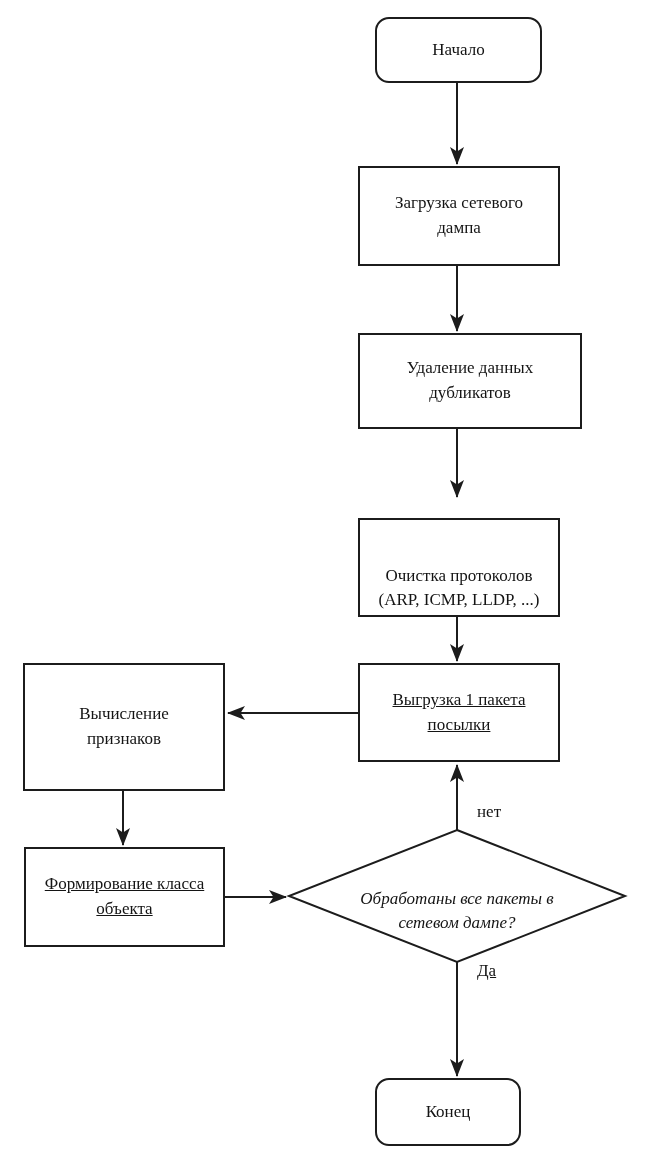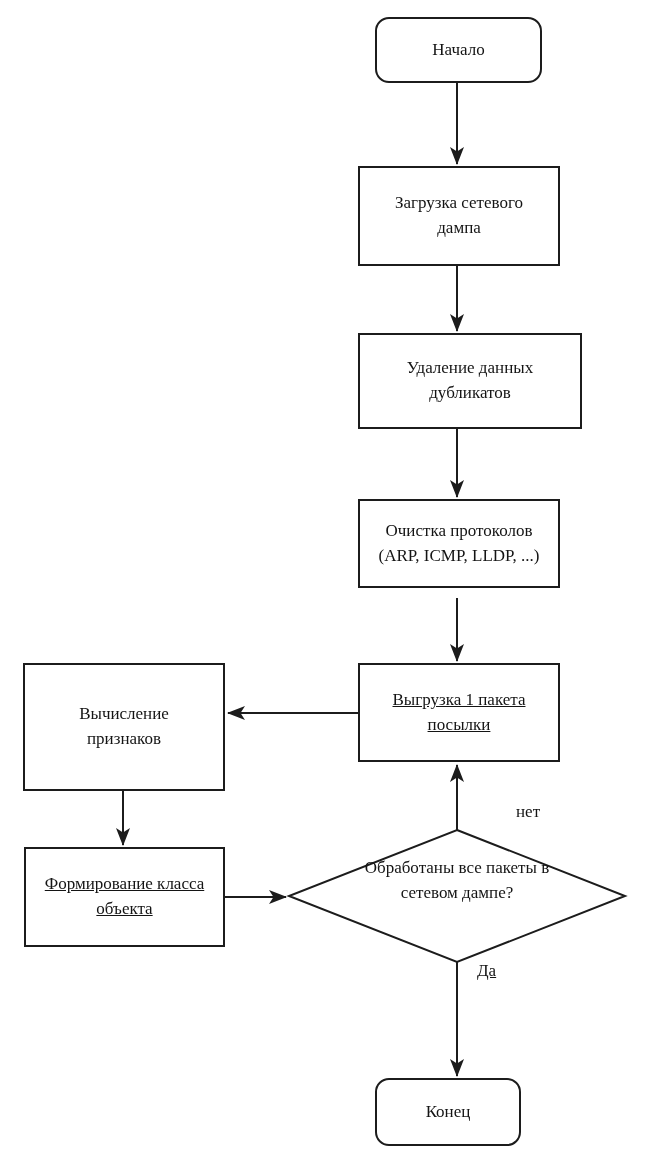--- a/index.html
+++ b/index.html
@@ -36,44 +36,45 @@
     line-height: 1.45;
     white-space: pre-line;
     padding: 2px 2px;
   }
   .terminator {
     border-radius: 14px;
   }
   .decision-text {
     position: absolute;
     display: flex;
-    align-items: flex-start;
+    align-items: flex-end;
     justify-content: center;
     text-align: center;
     font-size: 17px;
     line-height: 1.45;
     white-space: pre-line;
     background: transparent;
+    font-style: italic;
   }
   .edge-label {
     position: absolute;
     font-size: 17px;
     line-height: 1.2;
   }
   
   .n-start   { left: 375px; top: 17px;   width: 167px; height: 66px;  }
   .n-load    { left: 358px; top: 166px;  width: 202px; height: 100px; justify-content: center; }
   .n-dedup   { left: 358px; top: 333px;  width: 224px; height: 96px;  }
-  .n-clean   { left: 358px; top: 499px;  width: 202px; height: 89px;  }
+  .n-clean   { left: 358px; top: 518px;  width: 202px; height: 99px; align-items: flex-end;  }
   .n-unload  { left: 358px; top: 663px;  width: 202px; height: 99px; text-decoration: underline;  }
   .n-feat    { left: 23px;  top: 663px;  width: 202px; height: 128px; }
   .n-class   { left: 24px;  top: 847px;  width: 201px; height: 100px; text-decoration: underline; }
   .n-end     { left: 375px; top: 1078px; width: 146px; height: 68px;  }
   .n-dec-txt { left: 317px; top: 856px;  width: 280px; height: 80px;  }
-  .lbl-no    { left: 477px; top: 802px; margin-left: 39px;  }
+  .lbl-no    { left: 477px; top: 802px;  }
   .lbl-yes   { left: 477px; top: 961px; text-decoration: underline;  }
 </style>
 </head>
 <body>
 
 <div class="canvas">
 
   <svg class="wires" viewBox="0 0 655 1165" xmlns="http://www.w3.org/2000/svg">
     <defs>
       <marker id="arrow" markerUnits="userSpaceOnUse" markerWidth="22" markerHeight="18" refX="17" refY="7" orient="auto">

